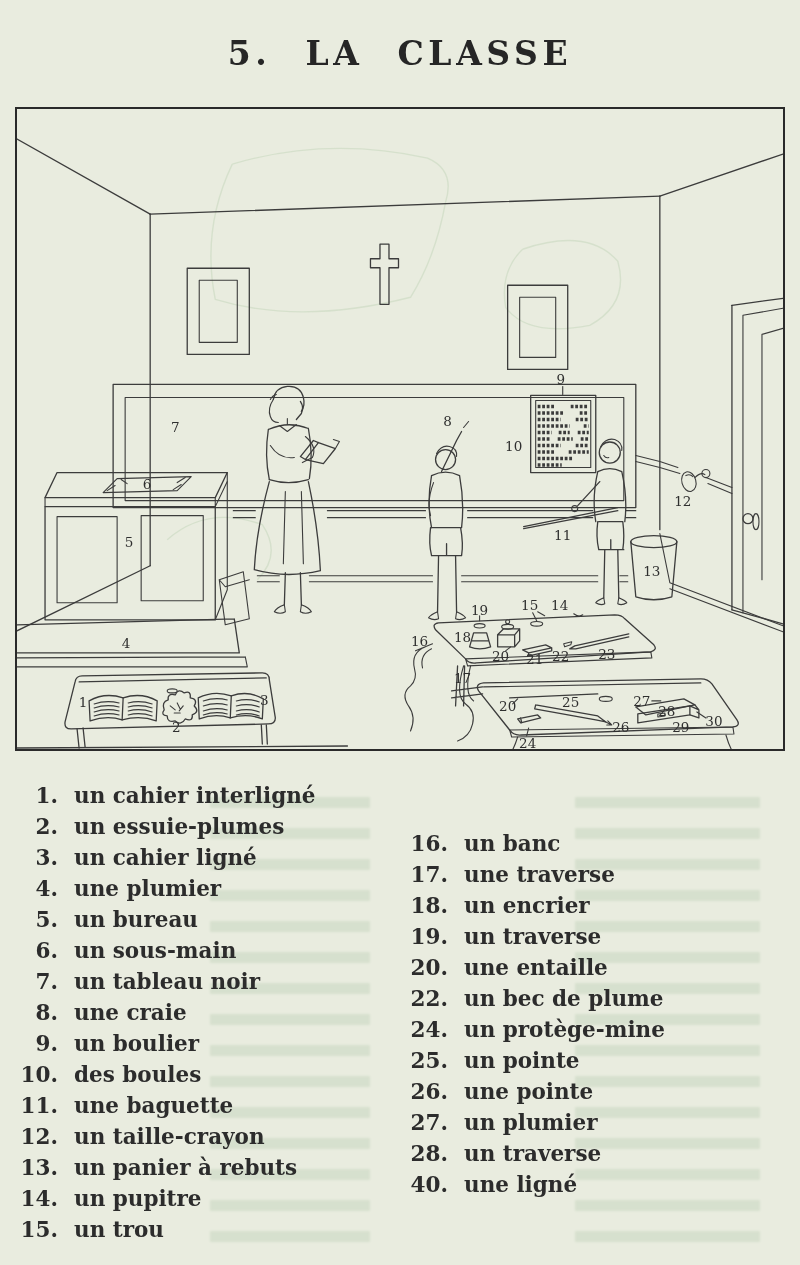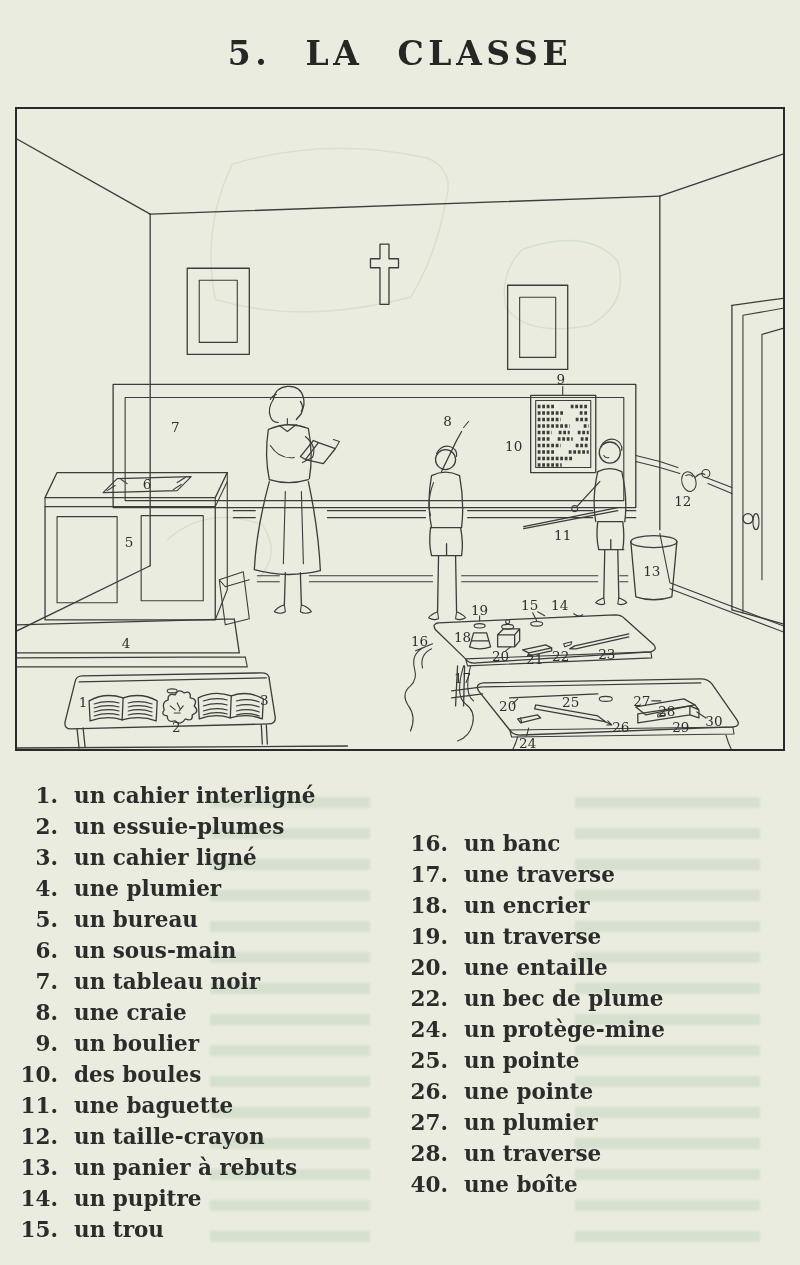--- a/index.html
+++ b/index.html
@@ -420,16 +420,16 @@
     <div class="vrow">
         <span class="vnum">27.</span>
         <span class="vterm">un plumier</span>
       </div>
     <div class="vrow">
         <span class="vnum">28.</span>
         <span class="vterm">un traverse</span>
       </div>
     <div class="vrow">
         <span class="vnum">40.</span>
-        <span class="vterm">une boîte</span>
+        <span class="vterm">une ligné</span>
       </div>
   </div>
 </div>
 
 </body></html>

